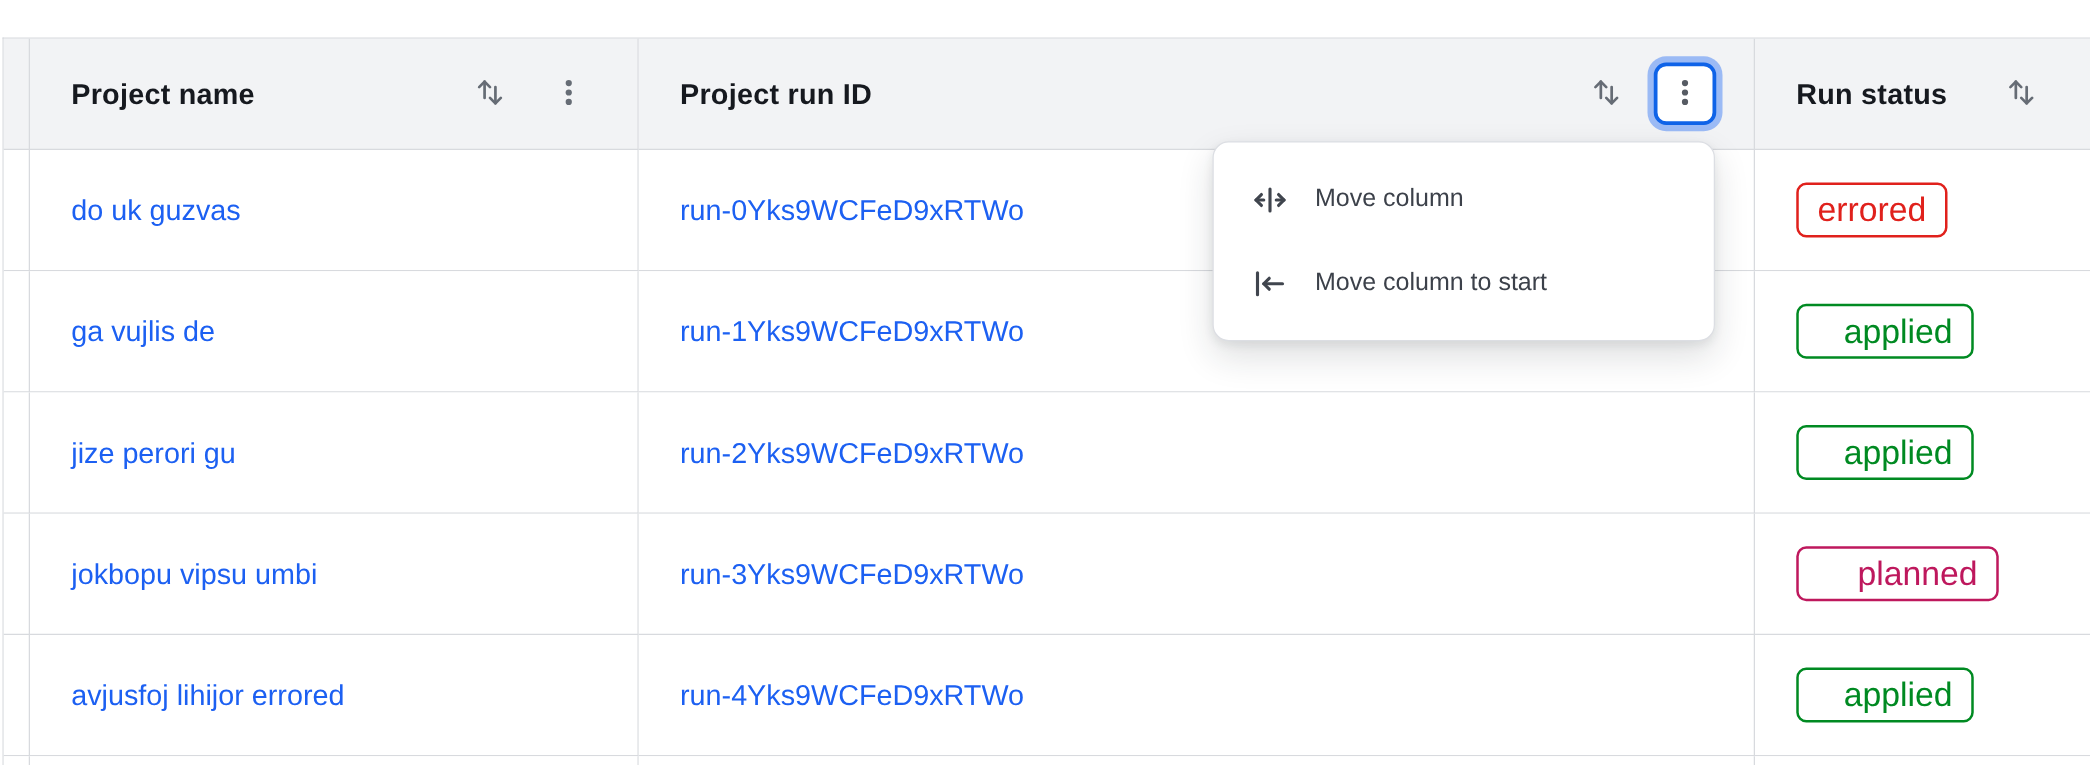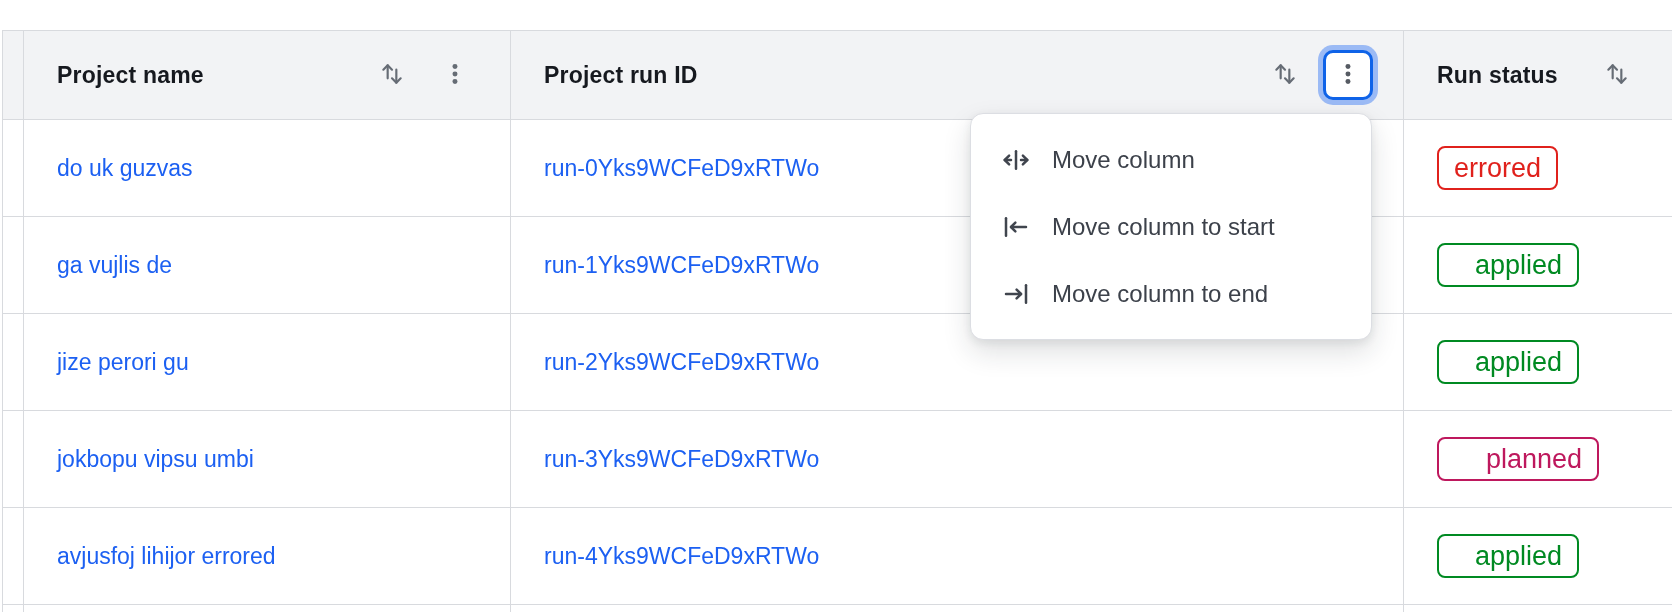--- a/index.html
+++ b/index.html
@@ -41,21 +41,21 @@
   .badge[data-status="planned"]{color:#be185d;padding-left:47px;}
 
   
   .menu{
     position:absolute; left:970px; top:113px; width:402px; box-sizing:border-box;
     background:#ffffff; border:1px solid #dcdee3; border-radius:13px;
     box-shadow:0 12px 28px rgba(30,33,41,.14), 0 3px 8px rgba(30,33,41,.08);
     padding:12px 0; z-index:10;
   }
   .menu-item{display:flex; align-items:center; gap:21px; height:67px; padding:0 30px;
-             font-size:24px; color:#3c414a; cursor:pointer; white-space:nowrap;}
+             font-size:20px; color:#3c414a; cursor:pointer; white-space:nowrap;}
   .menu-item .mi-icon{display:flex; align-items:center; justify-content:center; color:#40454e;}
 </style>
 </head>
 <body>
 
 <div class="page">
   <div class="table-wrap">
     <div class="grid">
 
       <div class="cell hdr" style="padding:0;"></div>
@@ -204,24 +204,14 @@
     <div class="menu-item">
       <span class="mi-icon">
         <svg viewBox="0 0 24 24" width="30" height="30" fill="none" stroke="currentColor" stroke-width="2" stroke-linecap="round" stroke-linejoin="round">
             <path d="M4 5 V19"></path>
             <path d="M20 12 H8"></path>
             <path d="M11.5 8.5 L8 12 L11.5 15.5"></path>
           </svg>
       </span>
       <span>Move column to start</span>
     </div>
-    <div class="menu-item">
-      <span class="mi-icon">
-        <svg viewBox="0 0 24 24" width="30" height="30" fill="none" stroke="currentColor" stroke-width="2" stroke-linecap="round" stroke-linejoin="round">
-            <path d="M20 5 V19"></path>
-            <path d="M4 12 H16"></path>
-            <path d="M12.5 8.5 L16 12 L12.5 15.5"></path>
-          </svg>
-      </span>
-      <span>Move column to end</span>
-    </div>
   </div>
 </div>
 
 </body></html>

